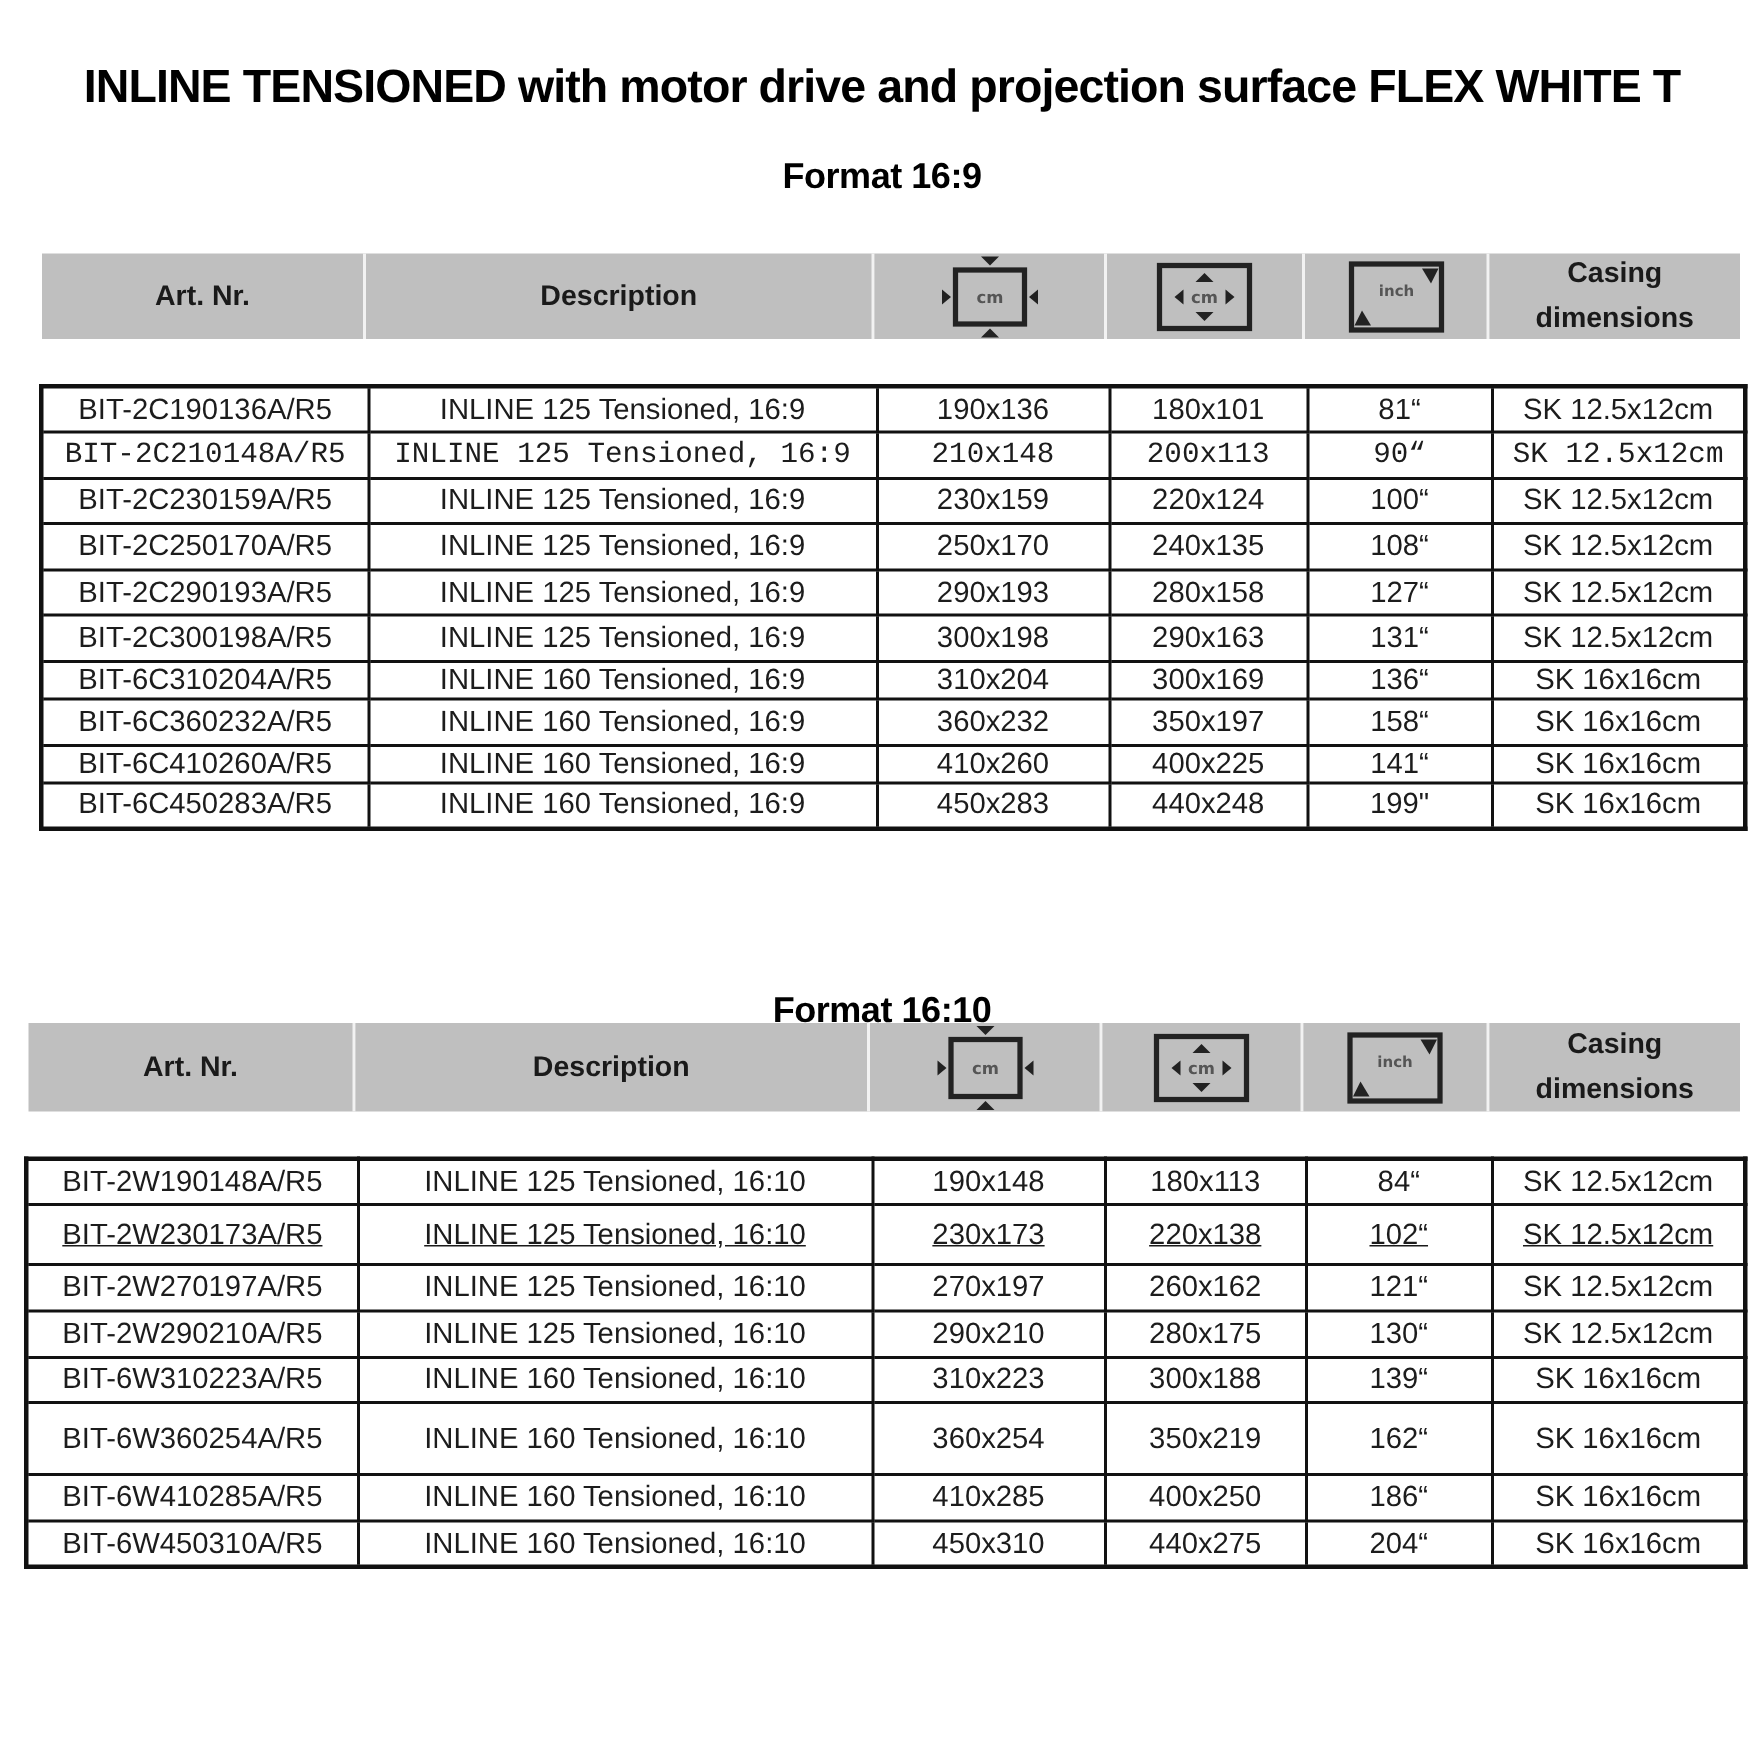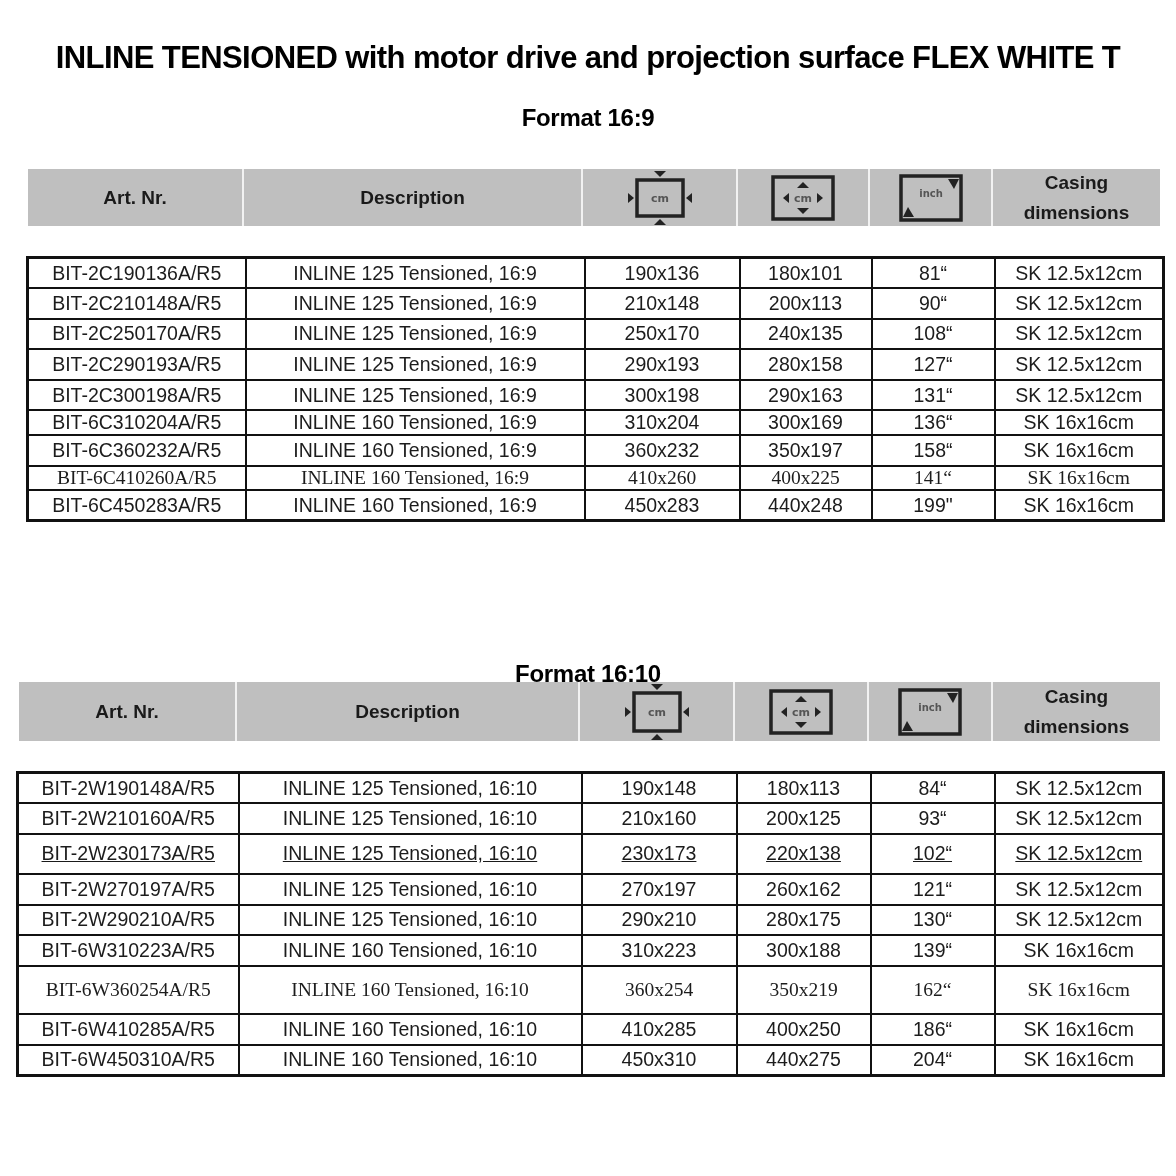--- a/index.html
+++ b/index.html
@@ -75,29 +75,37 @@
   </colgroup>
   <tbody>
     <tr style="height:30.6px;">
         <td>BIT-2C190136A/R5</td>
         <td>INLINE 125 Tensioned, 16:9</td>
         <td>190x136</td>
         <td>180x101</td>
         <td>81“</td>
         <td>SK 12.5x12cm</td>
       </tr>
-    <tr style="height:30.6px;">
+    <tr style="height:30.6px;font-family:Liberation Mono, monospace;">
         <td>BIT-2C210148A/R5</td>
         <td>INLINE 125 Tensioned, 16:9</td>
         <td>210x148</td>
         <td>200x113</td>
         <td>90“</td>
         <td>SK 12.5x12cm</td>
       </tr>
     <tr style="height:30.6px;">
+        <td>BIT-2C230159A/R5</td>
+        <td>INLINE 125 Tensioned, 16:9</td>
+        <td>230x159</td>
+        <td>220x124</td>
+        <td>100“</td>
+        <td>SK 12.5x12cm</td>
+      </tr>
+    <tr style="height:30.6px;">
         <td>BIT-2C250170A/R5</td>
         <td>INLINE 125 Tensioned, 16:9</td>
         <td>250x170</td>
         <td>240x135</td>
         <td>108“</td>
         <td>SK 12.5x12cm</td>
       </tr>
     <tr style="height:30.6px;">
         <td>BIT-2C290193A/R5</td>
         <td>INLINE 125 Tensioned, 16:9</td>
@@ -123,21 +131,21 @@
         <td>SK 16x16cm</td>
       </tr>
     <tr style="height:30.6px;">
         <td>BIT-6C360232A/R5</td>
         <td>INLINE 160 Tensioned, 16:9</td>
         <td>360x232</td>
         <td>350x197</td>
         <td>158“</td>
         <td>SK 16x16cm</td>
       </tr>
-    <tr style="height:17px;font-family:Liberation Serif, serif;">
+    <tr style="height:17px;">
         <td>BIT-6C410260A/R5</td>
         <td>INLINE 160 Tensioned, 16:9</td>
         <td>410x260</td>
         <td>400x225</td>
         <td>141“</td>
         <td>SK 16x16cm</td>
       </tr>
     <tr style="height:30.6px;">
         <td>BIT-6C450283A/R5</td>
         <td>INLINE 160 Tensioned, 16:9</td>
@@ -199,28 +207,20 @@
   </colgroup>
   <tbody>
     <tr style="height:30.7px;">
         <td>BIT-2W190148A/R5</td>
         <td>INLINE 125 Tensioned, 16:10</td>
         <td>190x148</td>
         <td>180x113</td>
         <td>84“</td>
         <td>SK 12.5x12cm</td>
       </tr>
-    <tr style="height:30.7px;">
-        <td>BIT-2W210160A/R5</td>
-        <td>INLINE 125 Tensioned, 16:10</td>
-        <td>210x160</td>
-        <td>200x125</td>
-        <td>93“</td>
-        <td>SK 12.5x12cm</td>
-      </tr>
     <tr style="height:40px;text-decoration:underline;">
         <td>BIT-2W230173A/R5</td>
         <td>INLINE 125 Tensioned, 16:10</td>
         <td>230x173</td>
         <td>220x138</td>
         <td>102“</td>
         <td>SK 12.5x12cm</td>
       </tr>
     <tr style="height:30.7px;">
         <td>BIT-2W270197A/R5</td>
@@ -239,21 +239,21 @@
         <td>SK 12.5x12cm</td>
       </tr>
     <tr style="height:30.7px;">
         <td>BIT-6W310223A/R5</td>
         <td>INLINE 160 Tensioned, 16:10</td>
         <td>310x223</td>
         <td>300x188</td>
         <td>139“</td>
         <td>SK 16x16cm</td>
       </tr>
-    <tr style="height:48px;font-family:Liberation Serif, serif;">
+    <tr style="height:48px;">
         <td>BIT-6W360254A/R5</td>
         <td>INLINE 160 Tensioned, 16:10</td>
         <td>360x254</td>
         <td>350x219</td>
         <td>162“</td>
         <td>SK 16x16cm</td>
       </tr>
     <tr style="height:30.7px;">
         <td>BIT-6W410285A/R5</td>
         <td>INLINE 160 Tensioned, 16:10</td>

